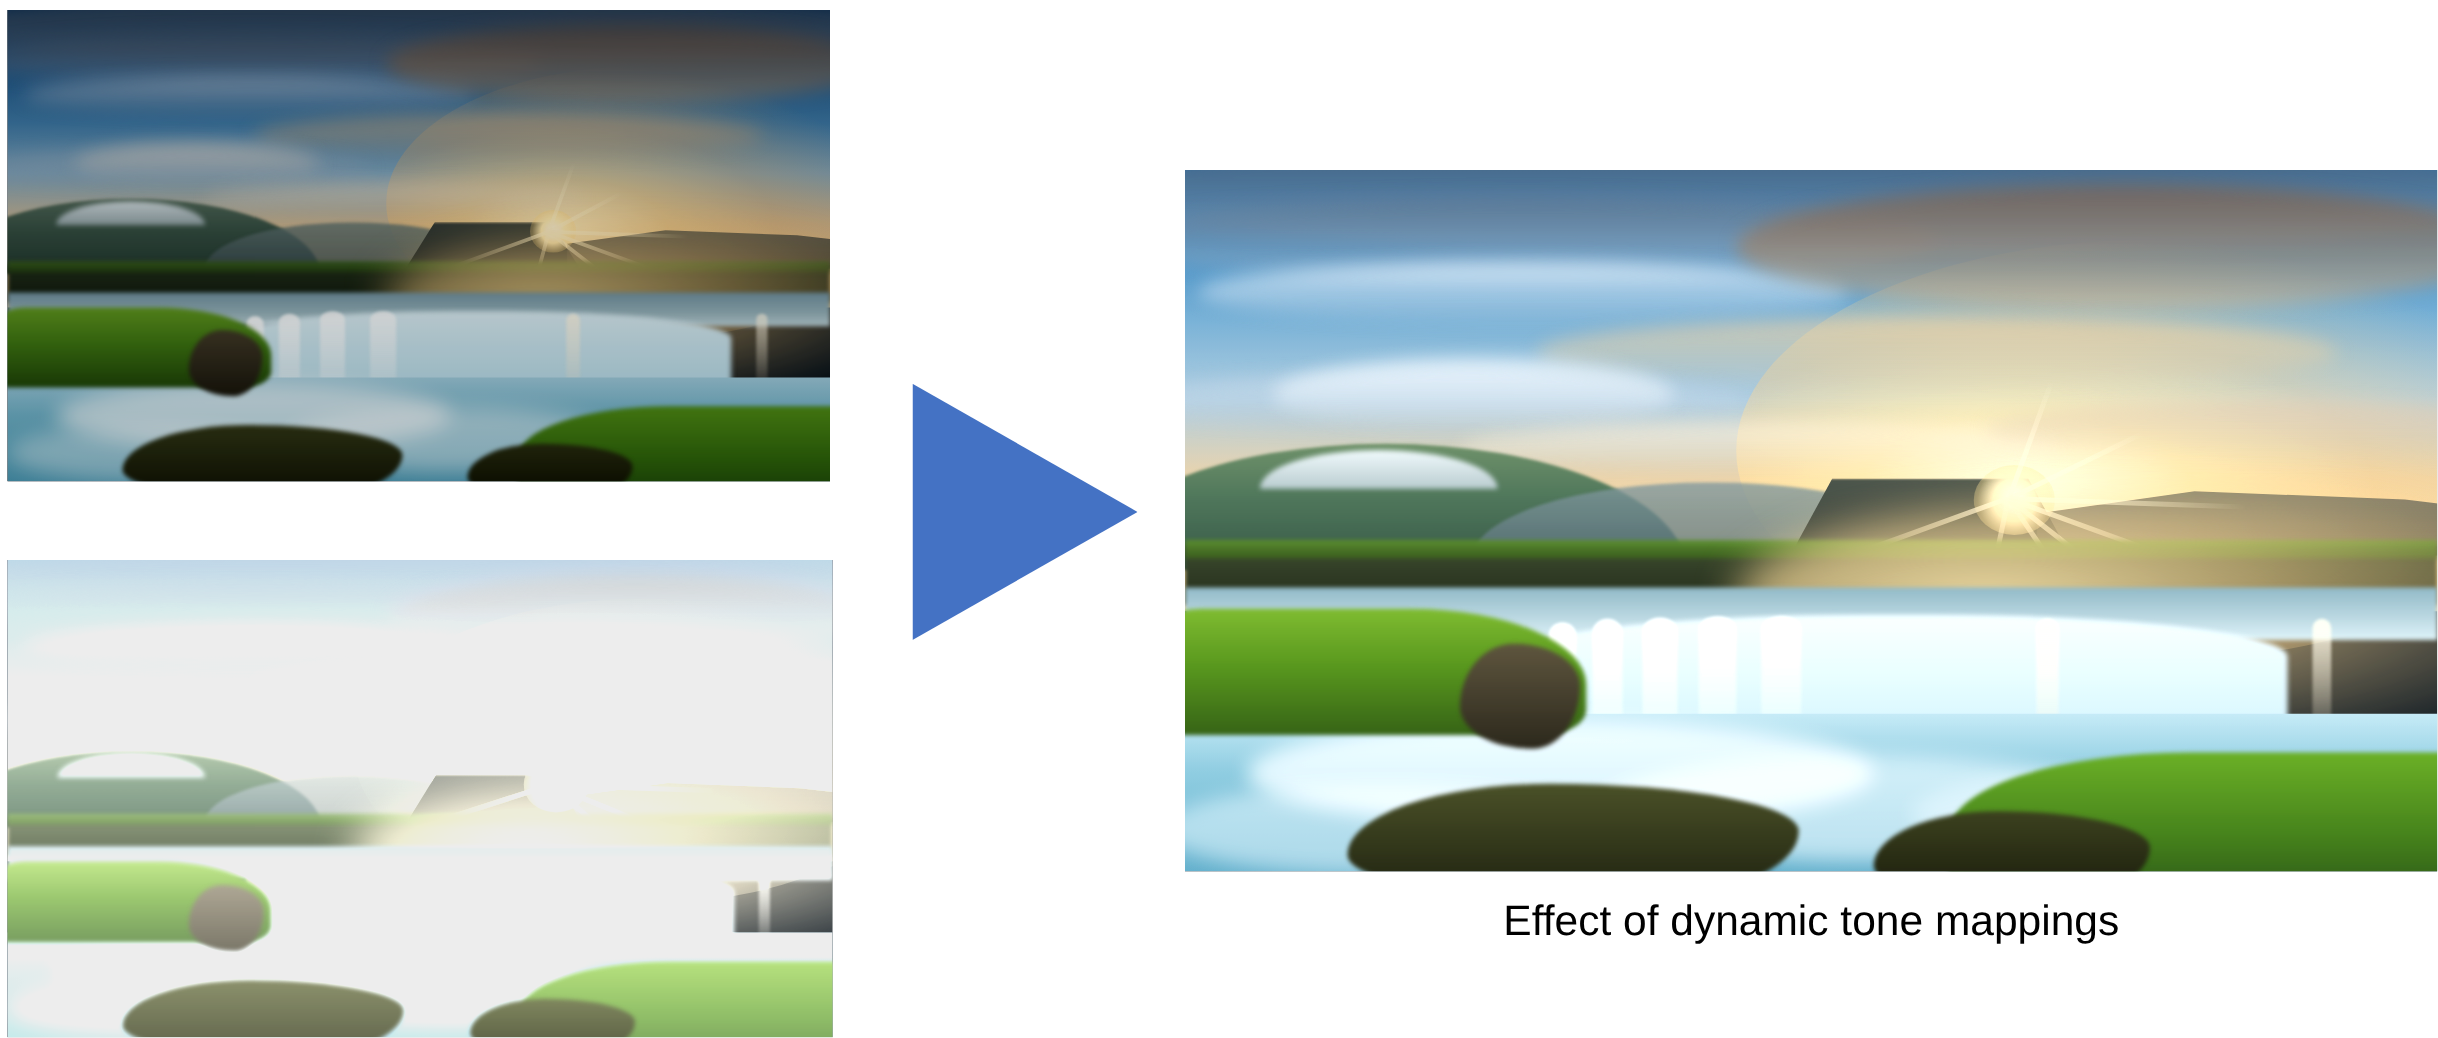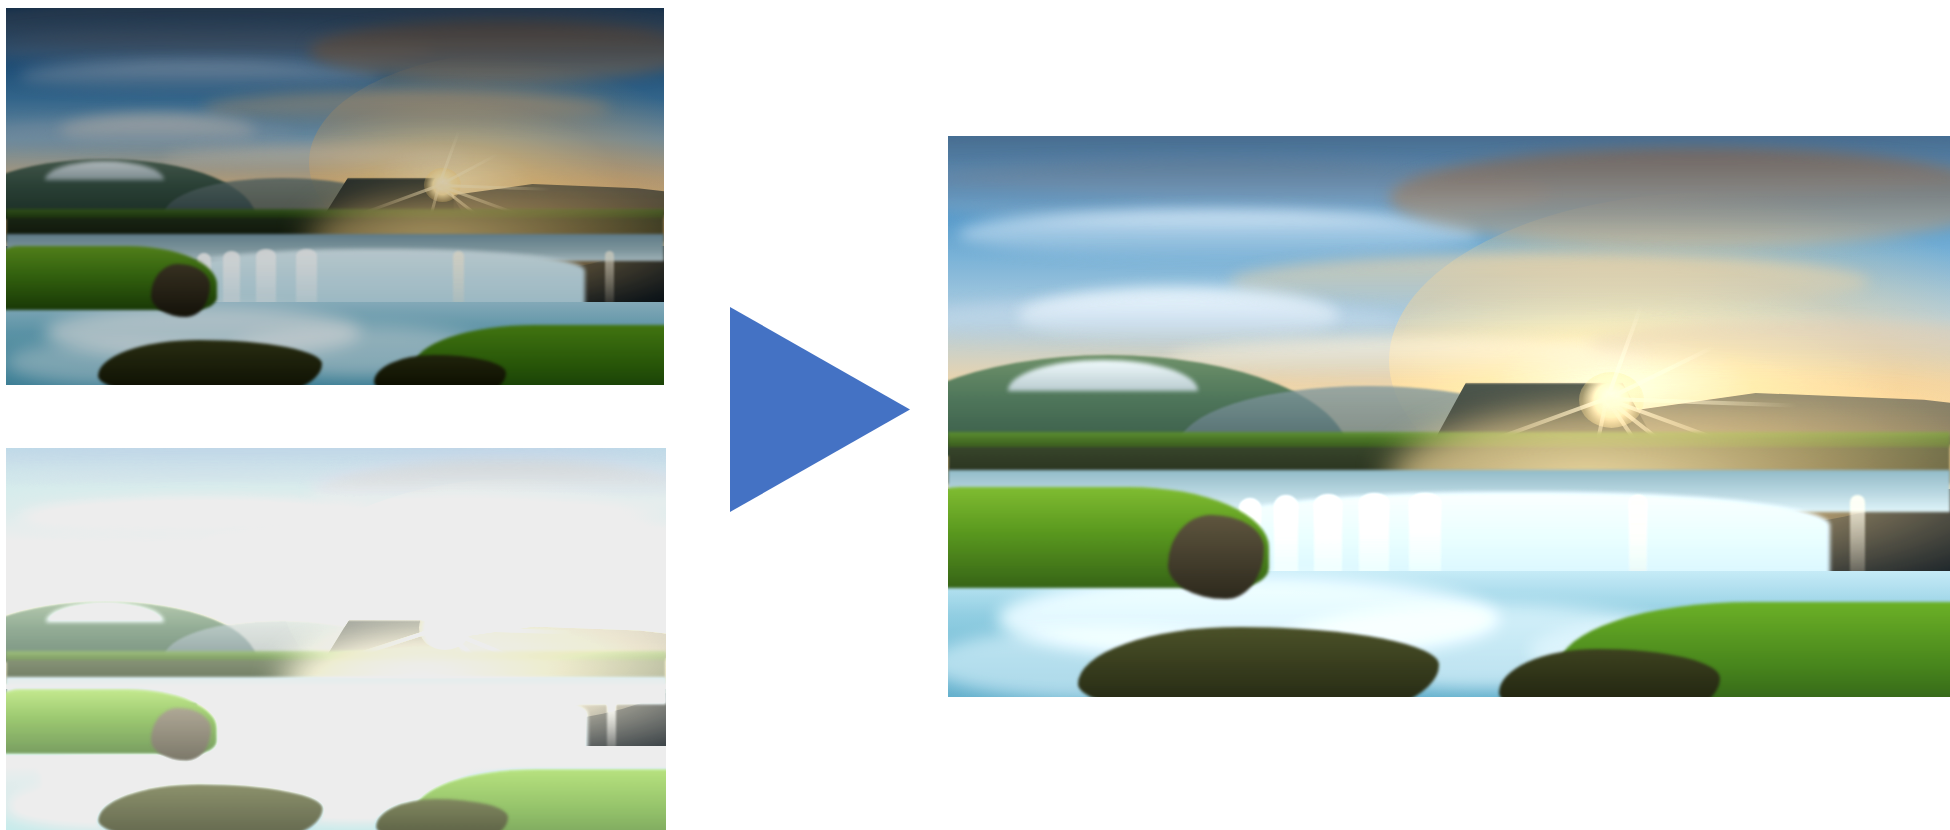--- a/index.html
+++ b/index.html
@@ -316,14 +316,15 @@
       <div class="rock" style="left:55%;top:91.5%;width:22%;height:13%;background:linear-gradient(180deg,#3d4125,#1a1c10);"></div>
     </div>
   </div>
 
   <div id="arrow-wrap" style="left: 730px; top: 307px;">
     <svg id="arrow-svg" width="180" height="205" viewBox="0 0 180 205" xmlns="http://www.w3.org/2000/svg" aria-hidden="true">
       <polygon id="arrow-poly" points="0,0 180,102.5 0,205" fill="#4472C4"></polygon>
     </svg>
   </div>
 
+  <div id="caption" style="left: 948px; width: 1002px; top: 719px; color: rgb(0, 0, 0);">Effect of dynamic tone mappings</div>
 
 </div>
 
 </body></html>

